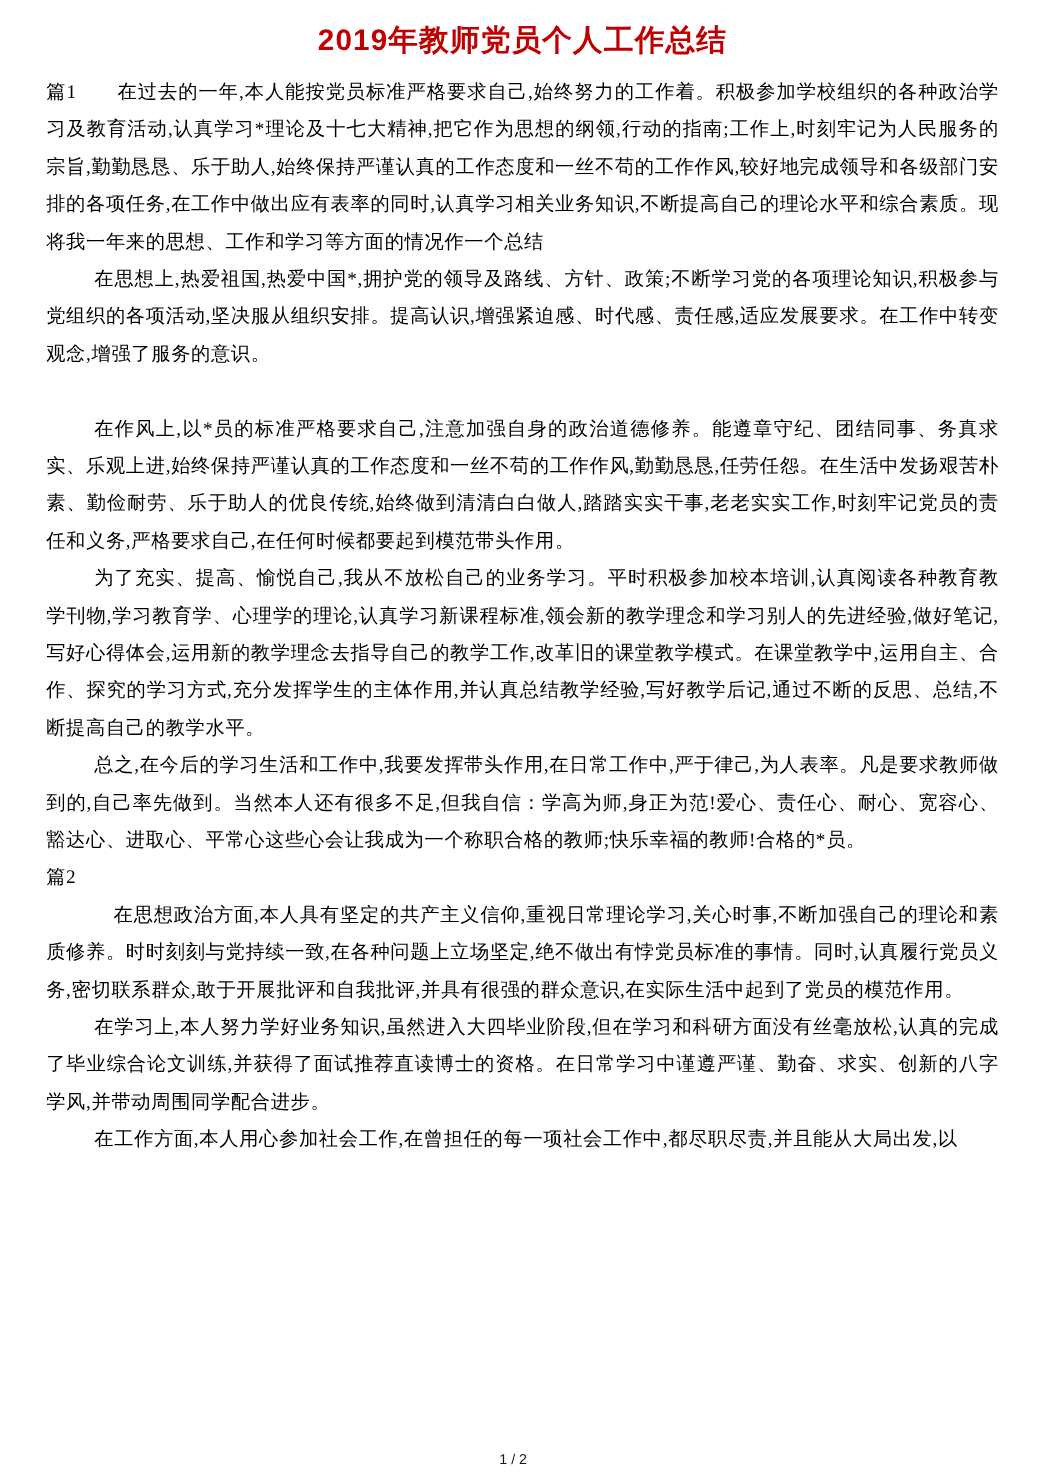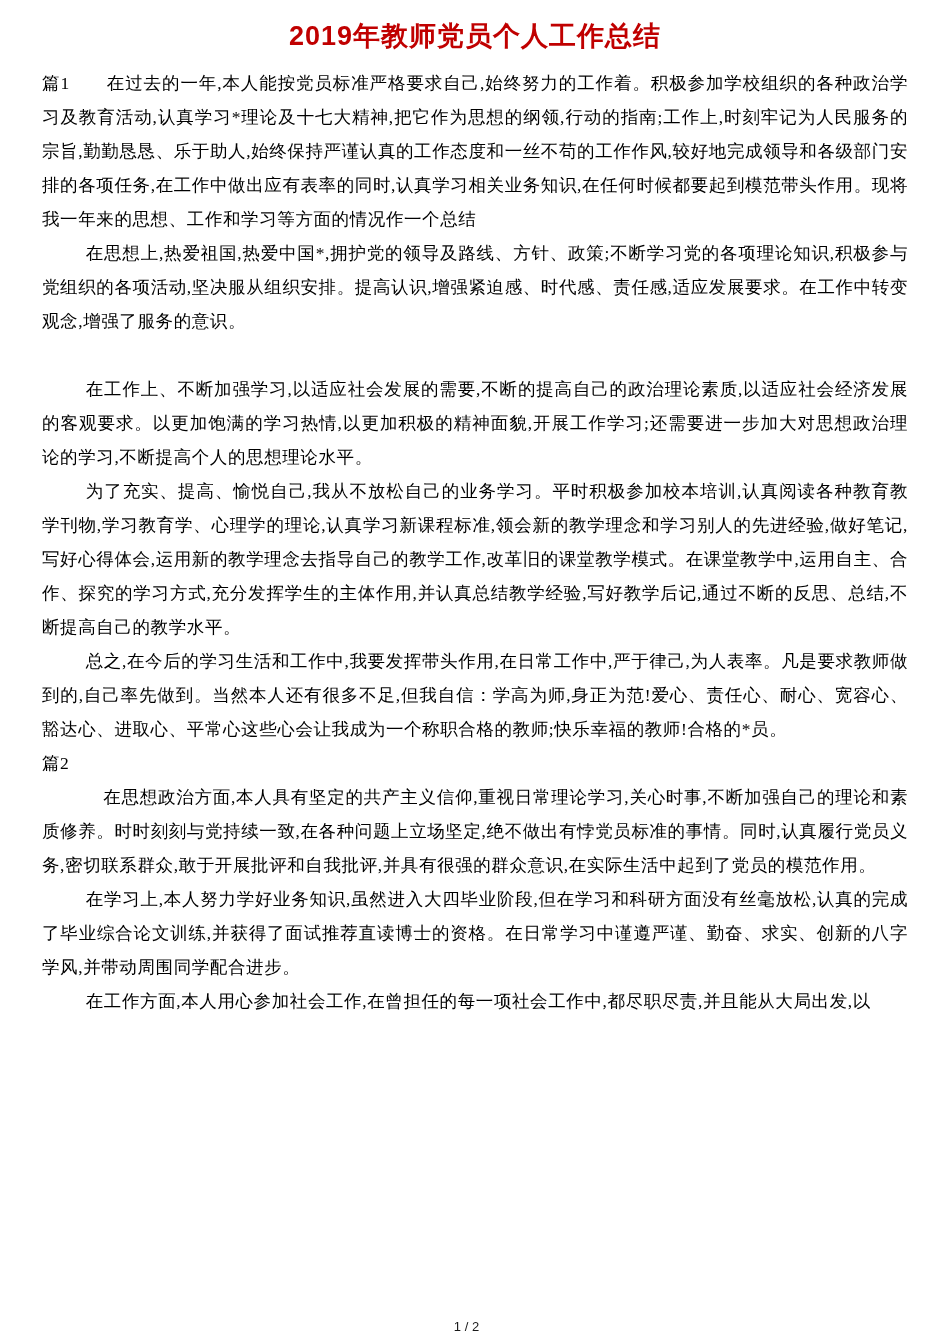--- a/index.html
+++ b/index.html
@@ -51,24 +51,24 @@
     font-family: "Liberation Sans", "DejaVu Sans", sans-serif;
   }
 </style>
 </head>
 <body style="color: rgb(0, 0, 0);">
 
 <div class="page">
   <h1 class="doc-title" style="color: rgb(192, 0, 0);">2019年教师党员个人工作总结</h1>
 
   <div class="doc-body" id="doc-body">
-      <p class="para" style="text-indent: 0em;">篇1　　在过去的一年,本人能按党员标准严格要求自己,始终努力的工作着。积极参加学校组织的各种政治学习及教育活动,认真学习*理论及十七大精神,把它作为思想的纲领,行动的指南;工作上,时刻牢记为人民服务的宗旨,勤勤恳恳、乐于助人,始终保持严谨认真的工作态度和一丝不苟的工作作风,较好地完成领导和各级部门安排的各项任务,在工作中做出应有表率的同时,认真学习相关业务知识,在任何时候都要起到模范带头作用。现将我一年来的思想、工作和学习等方面的情况作一个总结</p>
+      <p class="para" style="text-indent: 0em;">篇1　　在过去的一年,本人能按党员标准严格要求自己,始终努力的工作着。积极参加学校组织的各种政治学习及教育活动,认真学习*理论及十七大精神,把它作为思想的纲领,行动的指南;工作上,时刻牢记为人民服务的宗旨,勤勤恳恳、乐于助人,始终保持严谨认真的工作态度和一丝不苟的工作作风,较好地完成领导和各级部门安排的各项任务,在工作中做出应有表率的同时,认真学习相关业务知识,不断提高自己的理论水平和综合素质。现将我一年来的思想、工作和学习等方面的情况作一个总结</p>
       <p class="para" style="text-indent: 2.5em;">在思想上,热爱祖国,热爱中国*,拥护党的领导及路线、方针、政策;不断学习党的各项理论知识,积极参与党组织的各项活动,坚决服从组织安排。提高认识,增强紧迫感、时代感、责任感,适应发展要求。在工作中转变观念,增强了服务的意识。</p>
       <p class="para blank" style="text-indent: 0em;"></p>
-      <p class="para" style="text-indent: 2.5em;">在工作上、不断加强学习,以适应社会发展的需要,不断的提高自己的政治理论素质,以适应社会经济发展的客观要求。以更加饱满的学习热情,以更加积极的精神面貌,开展工作学习;还需要进一步加大对思想政治理论的学习,不断提高个人的思想理论水平。</p>
+      <p class="para" style="text-indent: 2.5em;">在作风上,以*员的标准严格要求自己,注意加强自身的政治道德修养。能遵章守纪、团结同事、务真求实、乐观上进,始终保持严谨认真的工作态度和一丝不苟的工作作风,勤勤恳恳,任劳任怨。在生活中发扬艰苦朴素、勤俭耐劳、乐于助人的优良传统,始终做到清清白白做人,踏踏实实干事,老老实实工作,时刻牢记党员的责任和义务,严格要求自己,在任何时候都要起到模范带头作用。</p>
       <p class="para" style="text-indent: 2.5em;">为了充实、提高、愉悦自己,我从不放松自己的业务学习。平时积极参加校本培训,认真阅读各种教育教学刊物,学习教育学、心理学的理论,认真学习新课程标准,领会新的教学理念和学习别人的先进经验,做好笔记,写好心得体会,运用新的教学理念去指导自己的教学工作,改革旧的课堂教学模式。在课堂教学中,运用自主、合作、探究的学习方式,充分发挥学生的主体作用,并认真总结教学经验,写好教学后记,通过不断的反思、总结,不断提高自己的教学水平。</p>
       <p class="para" style="text-indent: 2.5em;">总之,在今后的学习生活和工作中,我要发挥带头作用,在日常工作中,严于律己,为人表率。凡是要求教师做到的,自己率先做到。当然本人还有很多不足,但我自信：学高为师,身正为范!爱心、责任心、耐心、宽容心、豁达心、进取心、平常心这些心会让我成为一个称职合格的教师;快乐幸福的教师!合格的*员。</p>
       <p class="para" style="text-indent: 0em;">篇2</p>
       <p class="para" style="text-indent: 3.5em;">在思想政治方面,本人具有坚定的共产主义信仰,重视日常理论学习,关心时事,不断加强自己的理论和素质修养。时时刻刻与党持续一致,在各种问题上立场坚定,绝不做出有悖党员标准的事情。同时,认真履行党员义务,密切联系群众,敢于开展批评和自我批评,并具有很强的群众意识,在实际生活中起到了党员的模范作用。</p>
       <p class="para" style="text-indent: 2.5em;">在学习上,本人努力学好业务知识,虽然进入大四毕业阶段,但在学习和科研方面没有丝毫放松,认真的完成了毕业综合论文训练,并获得了面试推荐直读博士的资格。在日常学习中谨遵严谨、勤奋、求实、创新的八字学风,并带动周围同学配合进步。</p>
       <p class="para" style="text-indent: 2.5em;">在工作方面,本人用心参加社会工作,在曾担任的每一项社会工作中,都尽职尽责,并且能从大局出发,以</p>
     </div>
 
   <div class="footer">
     <span>1 / 2</span>

